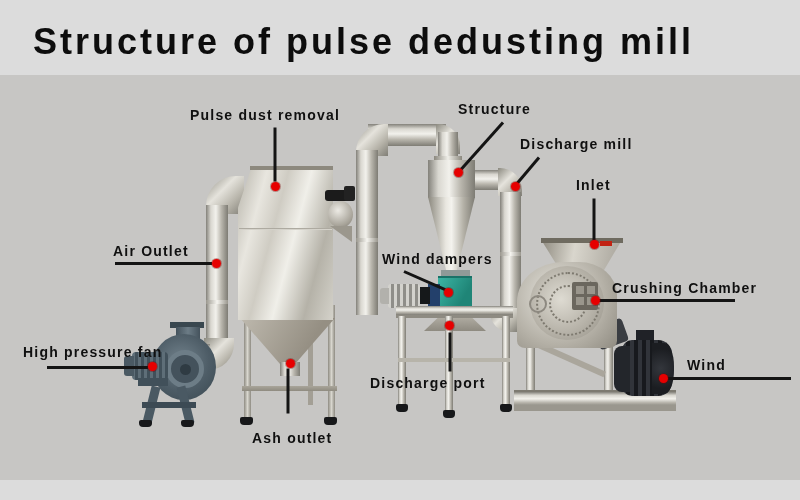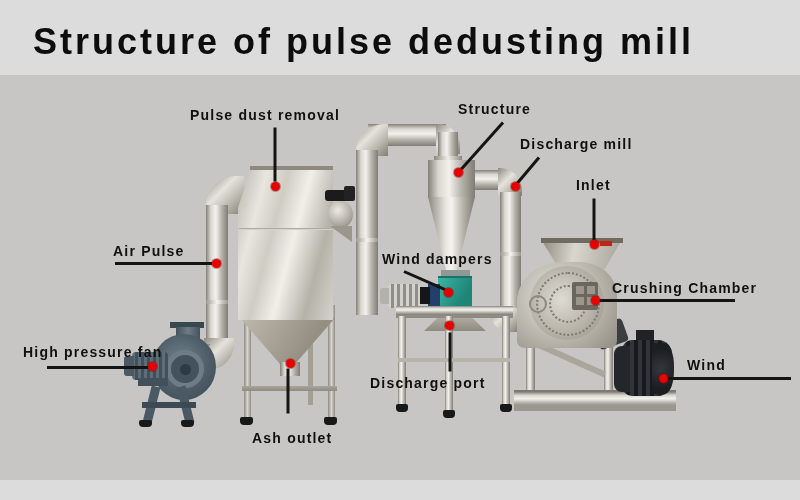--- a/index.html
+++ b/index.html
@@ -146,21 +146,21 @@
       <div class="ann-dot" style="left: 270.5px; top: 181.5px;"></div>
       <div class="ann-label" style="left: 458px; top: 101px;">Structure</div>
       <div class="ann-line" style="left: 503px; top: 120.5px; width: 63.0317px; transform: rotate(131.785deg);"></div>
       <div class="ann-dot" style="left: 453.5px; top: 167.5px;"></div>
       <div class="ann-label" style="left: 520px; top: 136px;">Discharge mill</div>
       <div class="ann-line" style="left: 539px; top: 155.5px; width: 34.0588px; transform: rotate(130.236deg);"></div>
       <div class="ann-dot" style="left: 510.5px; top: 181.5px;"></div>
       <div class="ann-label" style="left: 576px; top: 177px;">Inlet</div>
       <div class="ann-line" style="left: 594px; top: 196.5px; width: 42px; transform: rotate(90deg);"></div>
       <div class="ann-dot" style="left: 589.5px; top: 239.5px;"></div>
-      <div class="ann-label" style="left: 113px; top: 243px;">Air Pulse</div>
+      <div class="ann-label" style="left: 113px; top: 243px;">Air Outlet</div>
       <div class="ann-line" style="left: 115px; top: 261.5px; width: 97px; transform: rotate(0deg);"></div>
       <div class="ann-dot" style="left: 211.5px; top: 258.5px;"></div>
       <div class="ann-label" style="left: 382px; top: 251px;">Wind dampers</div>
       <div class="ann-line" style="left: 404px; top: 269.5px; width: 44.7772px; transform: rotate(23.7026deg);"></div>
       <div class="ann-dot" style="left: 443.5px; top: 287.5px;"></div>
       <div class="ann-label" style="left: 612px; top: 280px;">Crushing Chamber</div>
       <div class="ann-line" style="left: 597px; top: 298.5px; width: 138px; transform: rotate(0deg);"></div>
       <div class="ann-dot" style="left: 590.5px; top: 295.5px;"></div>
       <div class="ann-label" style="left: 23px; top: 344px;">High pressure fan</div>
       <div class="ann-line" style="left: 47px; top: 365.5px; width: 101px; transform: rotate(0deg);"></div>

